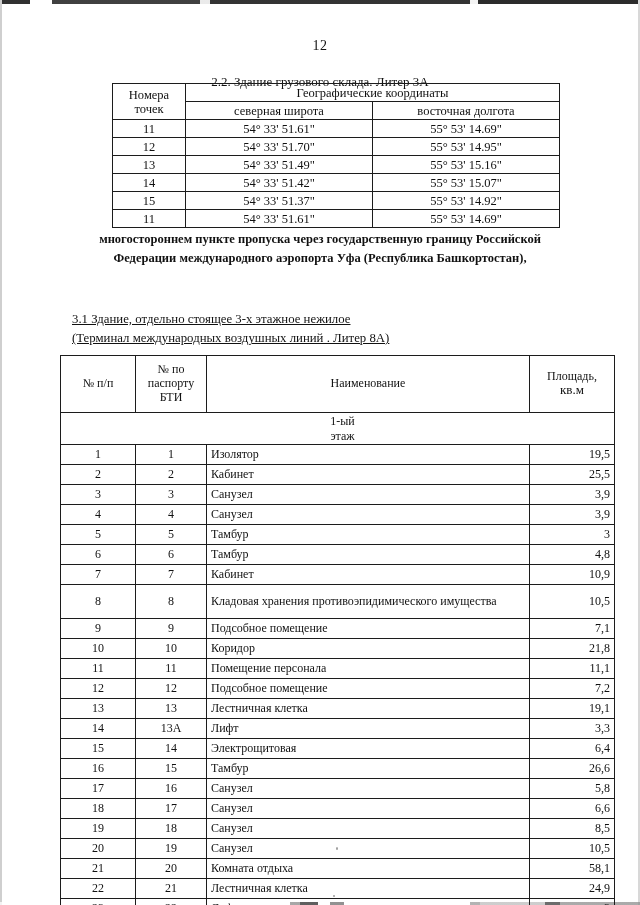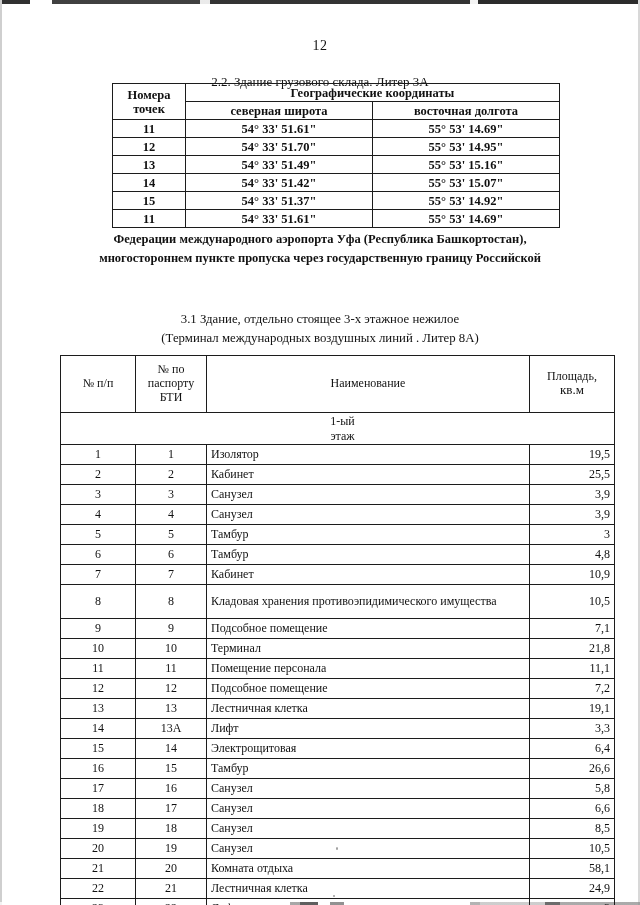--- a/index.html
+++ b/index.html
@@ -97,21 +97,21 @@
     top: 83px;
     left: 112px;
     width: 448px;
     border-collapse: collapse;
     font-size: 12.5px;
     table-layout: fixed;
   }
   table.coord td, table.coord th {
     border: 1px solid #1c1c1c;
     text-align: center;
-    font-weight: bold;
+    font-weight: normal;
     padding: 0;
     line-height: 1.12;
   }
   table.coord .c-num  { width: 72px; }
   table.coord .c-lat  { width: 169px; }
   table.coord .c-lon  { width: 207px; }
   table.coord .hdr-tall { height: 34px; font-size: 12.5px; }
   table.coord .hdr-sub  { height: 17px; }
   table.coord tbody td { height: 17px; }
 
@@ -126,23 +126,24 @@
     font-size: 12.5px;
     line-height: 1.52;
   }
   .heading-3 .num { margin-right: 8px; }
 
   .subheading-31 {
     position: absolute;
     top: 310px;
     left: 72px;
     width: 496px;
-    text-align: center;
+    text-align: left;
     font-size: 12.8px;
     line-height: 1.5;
+    text-decoration: underline;
   }
 
   
   table.premises {
     position: absolute;
     top: 355px;
     left: 60px;
     width: 518px;
     border-collapse: collapse;
     font-size: 12px;
@@ -234,22 +235,22 @@
       </tr>
       <tr>
         <td class="c-num">11</td>
         <td class="c-lat">54° 33' 51.61"</td>
         <td class="c-lon">55° 53' 14.69"</td>
       </tr>
     </tbody>
 </table>
 
 <div class="heading-3">
+  <div>многостороннем пункте пропуска через государственную границу Российской</div>
   <div>Федерации международного аэропорта Уфа (Республика Башкортостан),</div>
-  <div>многостороннем пункте пропуска через государственную границу Российской</div>
 </div>
 
 <div class="subheading-31">
   <div>3.1  Здание, отдельно стоящее 3-х этажное нежилое</div>
   <div>(Терминал  международных воздушных линий . Литер 8А)</div>
 </div>
 
 <table class="premises">
   <thead>
     <tr>
@@ -323,21 +324,21 @@
       </tr>
       <tr>
         <td class="col-no">9</td>
         <td class="col-bti">9</td>
         <td class="col-name">Подсобное помещение</td>
         <td class="col-area">7,1</td>
       </tr>
       <tr>
         <td class="col-no">10</td>
         <td class="col-bti">10</td>
-        <td class="col-name">Терминал</td>
+        <td class="col-name">Коридор</td>
         <td class="col-area">21,8</td>
       </tr>
       <tr>
         <td class="col-no">11</td>
         <td class="col-bti">11</td>
         <td class="col-name">Помещение персонала</td>
         <td class="col-area">11,1</td>
       </tr>
       <tr>
         <td class="col-no">12</td>

